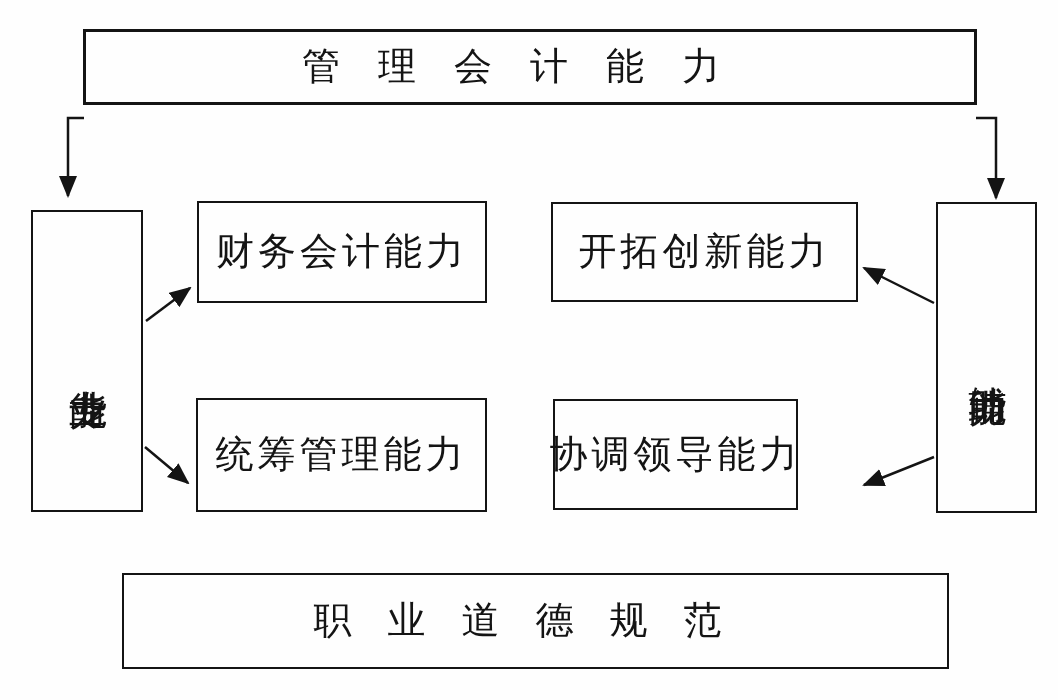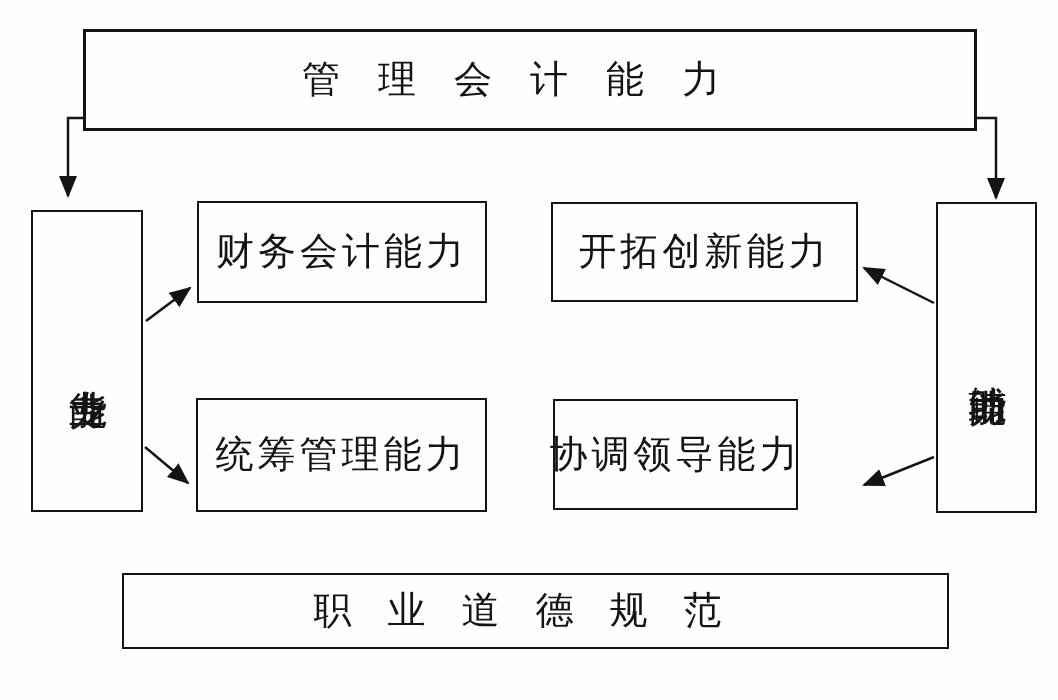--- a/index.html
+++ b/index.html
@@ -29,41 +29,41 @@
     background: #fefefe;
     display: flex;
     align-items: center;
     justify-content: center;
     color: #141414;
     font-size: 38px;
     line-height: 1.1;
     white-space: nowrap;
   }
   .box-top {
-    left: 83px;  top: 29px;  width: 894px; height: 102px;
+    left: 83px;  top: 29px;  width: 894px; height: 76px;
     border-width: 3px;
     letter-spacing: 38px;
   }
   .box-left {
     left: 31px;  top: 210px; width: 112px; height: 302px;
   }
   .box-right {
     left: 936px; top: 202px; width: 101px; height: 311px;
   }
   .vertical-label {
     writing-mode: vertical-rl;
     text-orientation: upright;
     letter-spacing: 1px;
   }
   .box-financial    { left: 197px; top: 201px; width: 290px; height: 102px; letter-spacing: 4px; }
   .box-innovation   { left: 551px; top: 202px; width: 307px; height: 100px; letter-spacing: 4px; }
   .box-management   { left: 196px; top: 398px; width: 291px; height: 114px; letter-spacing: 4px; }
   .box-coordination { left: 553px; top: 399px; width: 245px; height: 111px; letter-spacing: 4px; }
   .box-bottom {
-    left: 122px; top: 573px; width: 827px; height: 76px;
+    left: 122px; top: 573px; width: 827px; height: 96px;
     letter-spacing: 36px;
   }
   .arrow-line {
     stroke: #141414;
     stroke-width: 2.5;
     fill: none;
   }
 </style>
 </head>
 <body>

